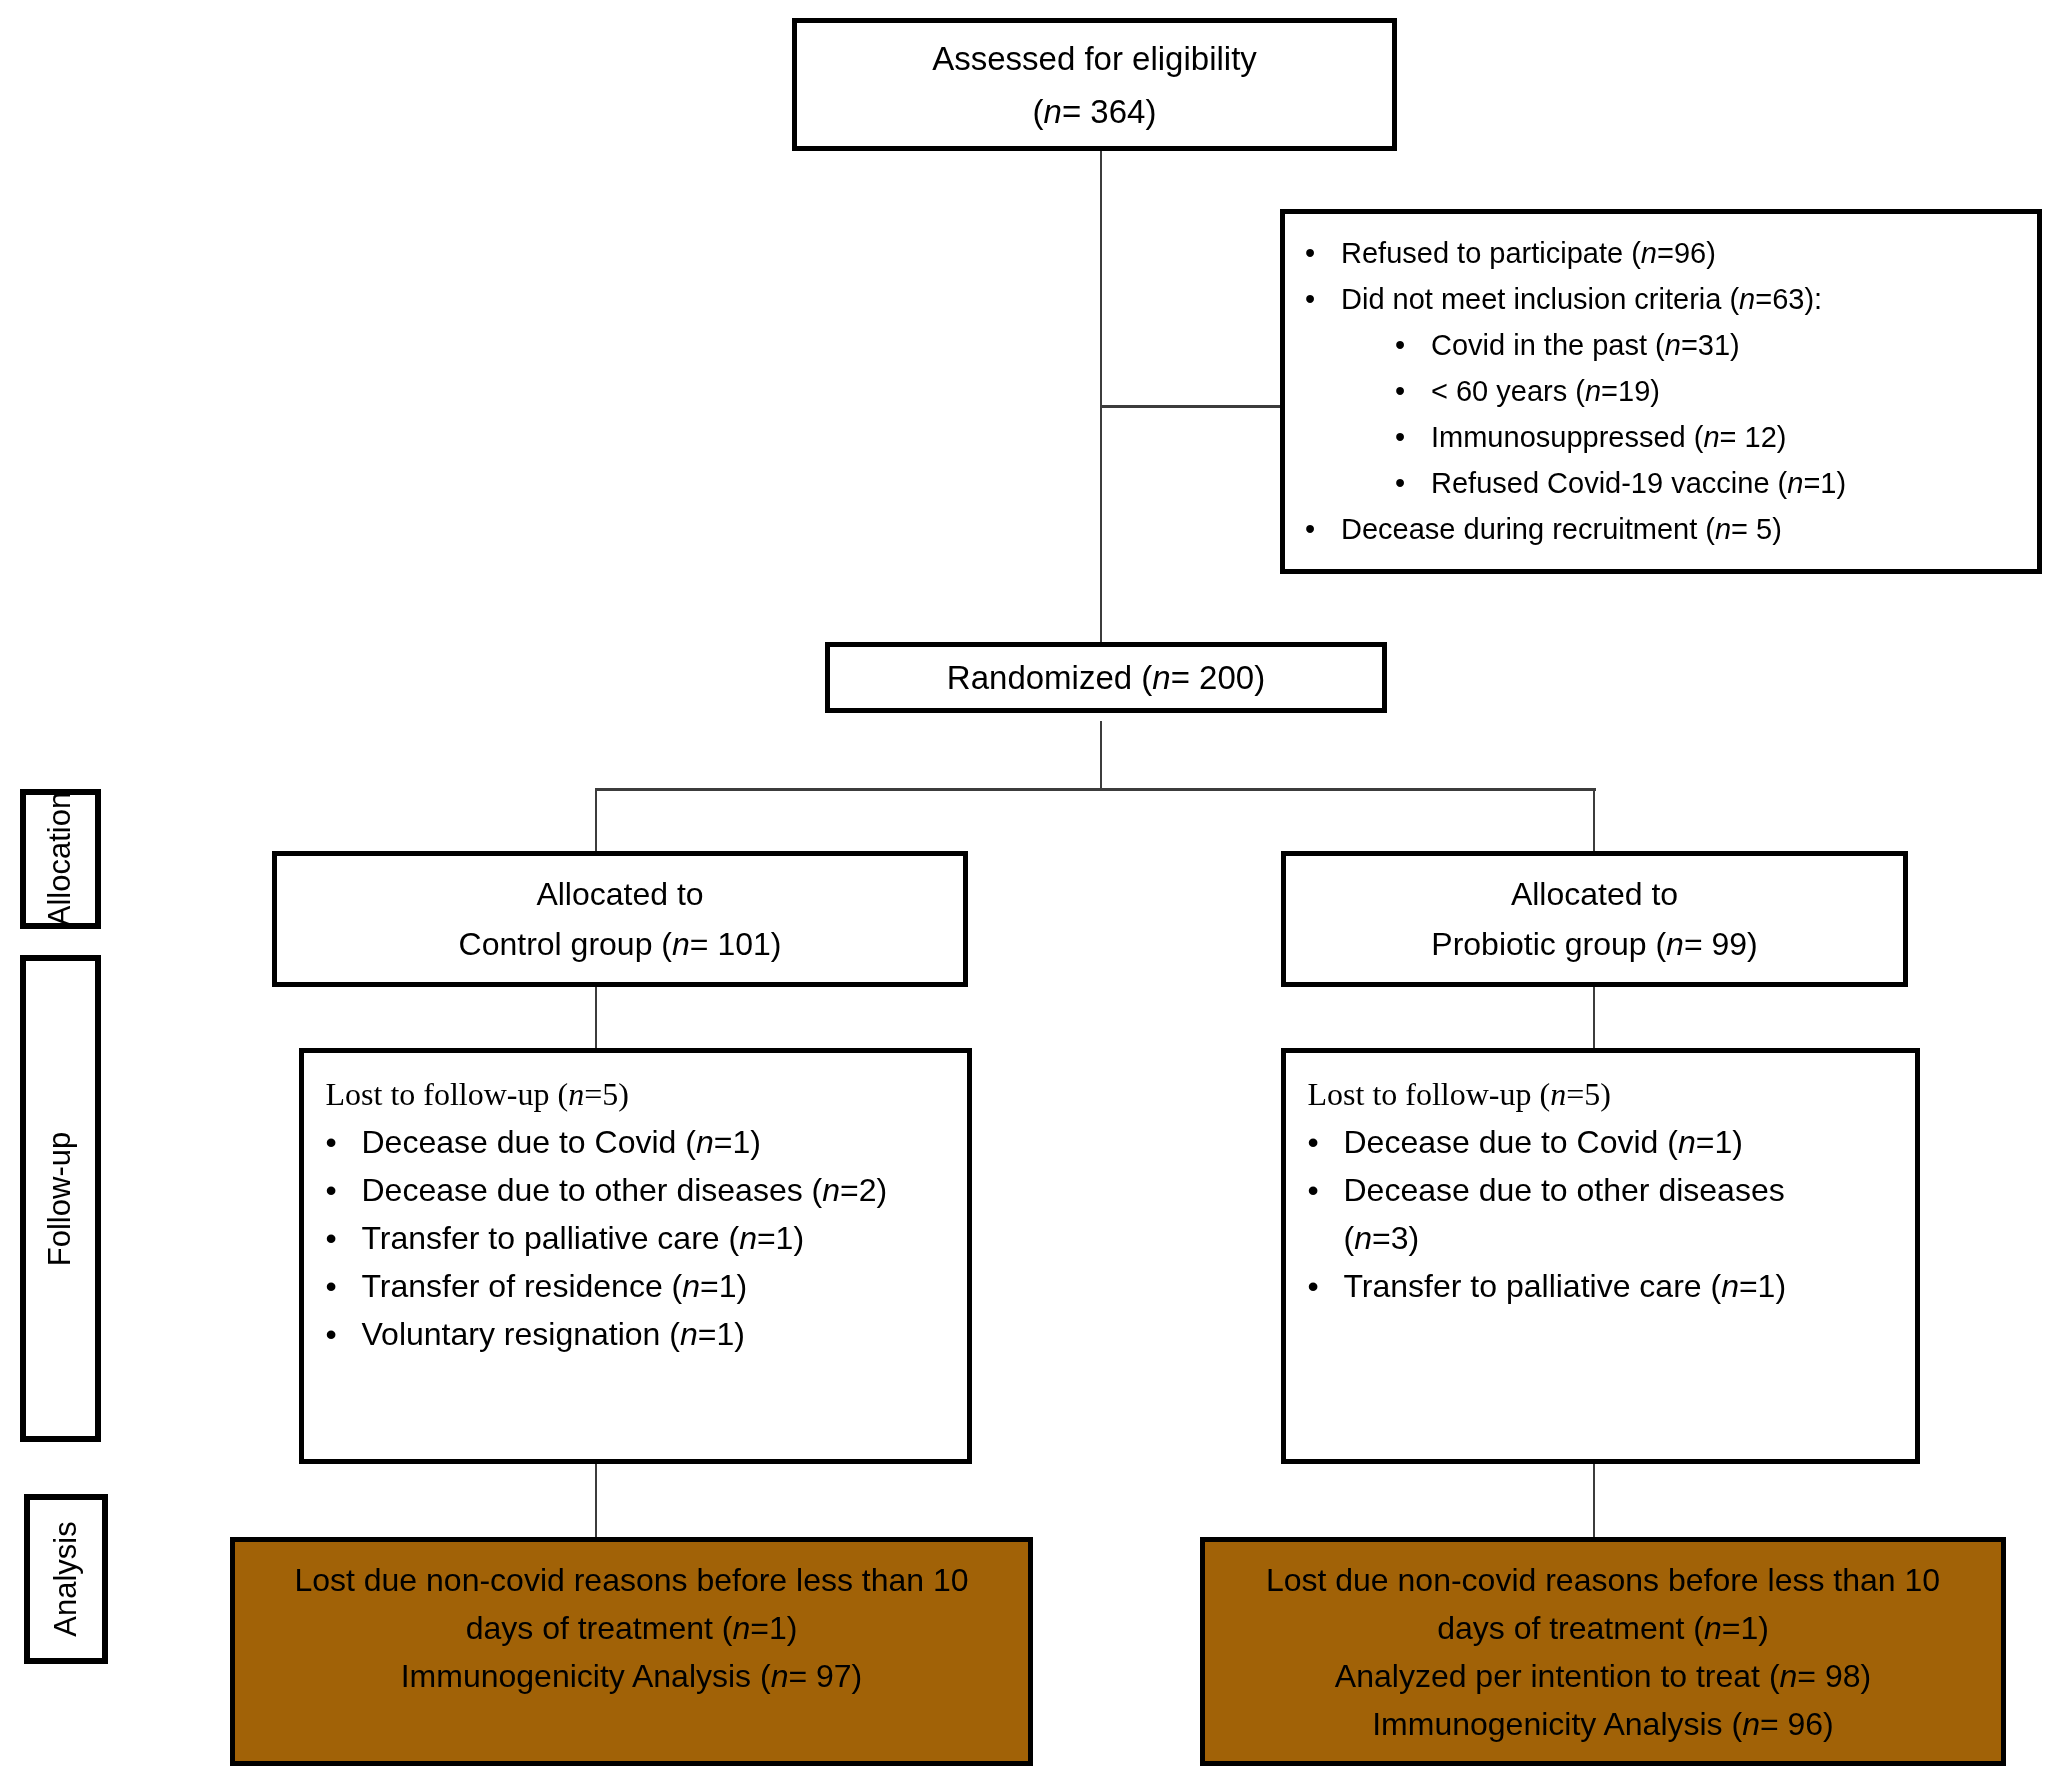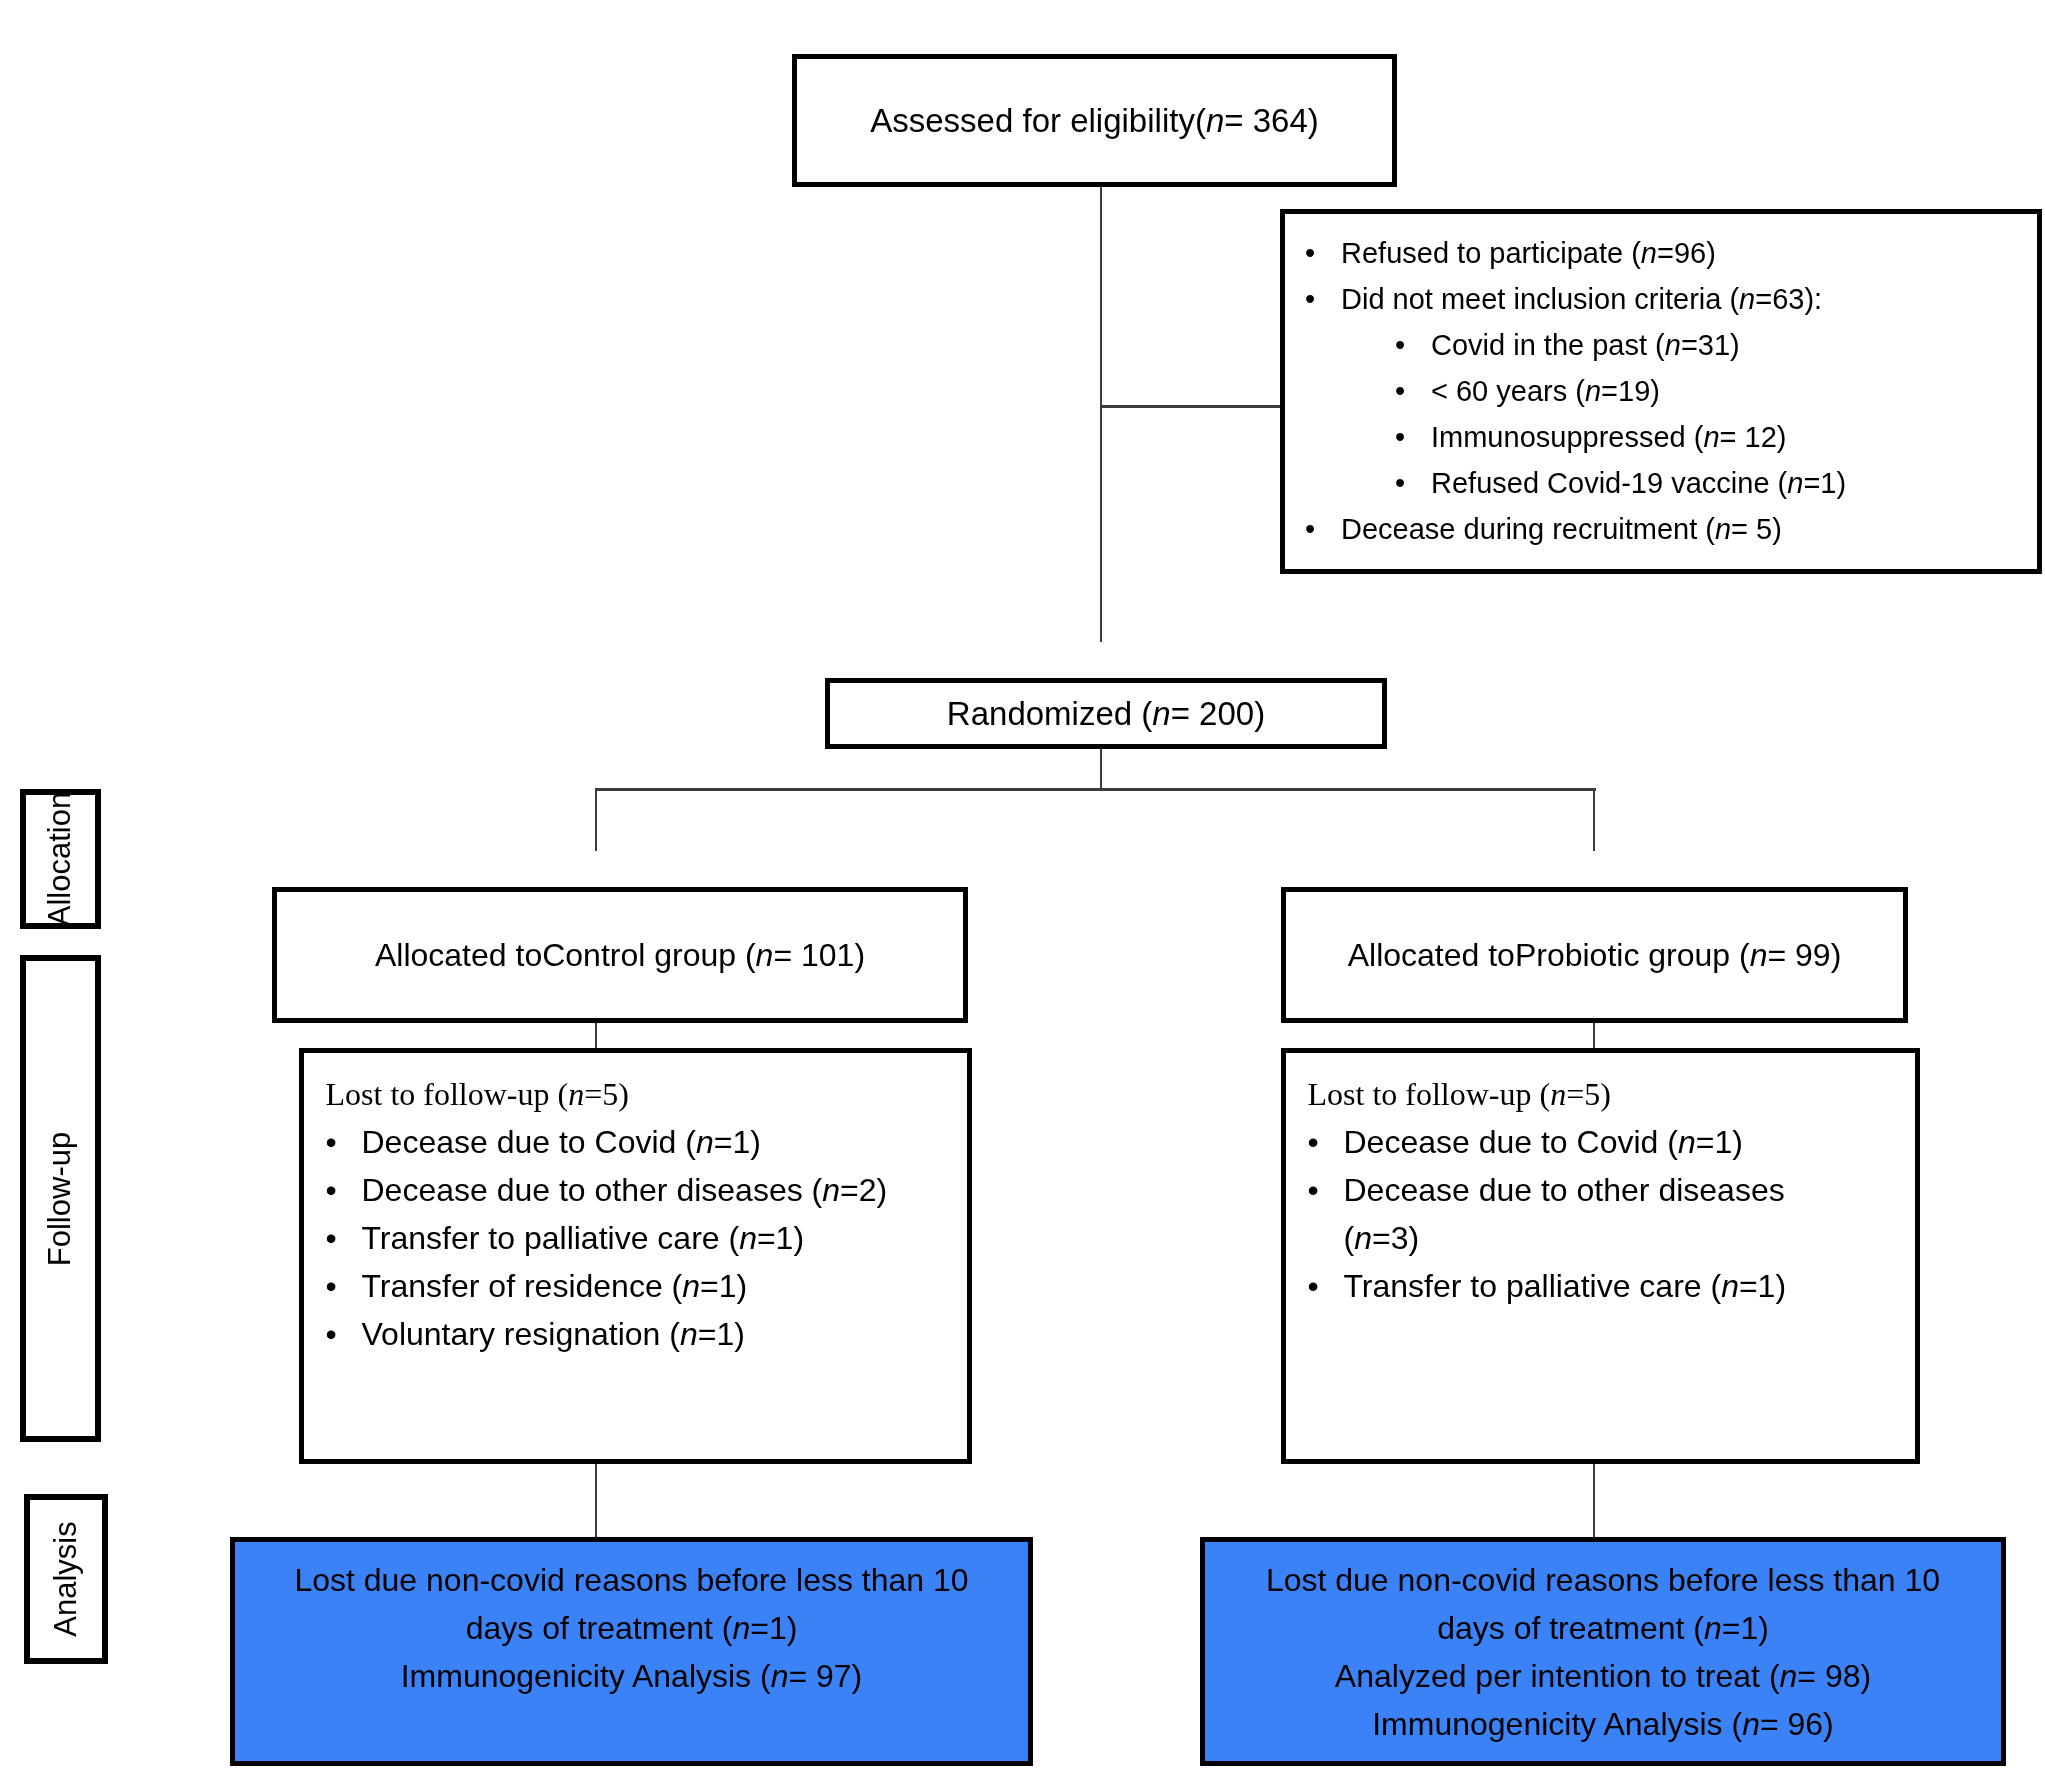--- a/index.html
+++ b/index.html
@@ -1,20 +1,20 @@
 <!DOCTYPE html>
 <html style="font-size:9.6px"><head>
 <meta charset="utf-8">
 <title>Flow diagram</title>
 <style>
   html,body{margin:0;padding:0;background:#ffffff;}
   body{width:2046px;height:1788px;position:relative;overflow:hidden;
        font-family:"Liberation Sans","DejaVu Sans",sans-serif;color:#000;}
   .box{position:absolute;background:#fff;border:5.4px solid #000;box-sizing:border-box;}
-  .centerbox{display:flex;flex-direction:row;justify-content:center;align-items:center;text-align:center;margin-top:36px;}
+  .centerbox{display:flex;flex-direction:column;justify-content:center;align-items:center;text-align:center;}
   .line{white-space:nowrap;}
 
   
   .vline,.hline{position:absolute;background:#3c3c3c;}
   .vline{width:2.4px;}
   .hline{height:3px;}
 
   
   #assessed{left:792px;top:18px;width:605px;height:133px;font-size:33px;line-height:53px;}
   #excluded{left:1280px;top:209px;width:762px;height:365px;font-size:29px;line-height:46px;padding:15.5px 9.6px 0 20px;}
@@ -24,21 +24,21 @@
   #alloc-control{left:272px;top:851px;width:696px;height:136px;font-size:32px;line-height:50px;}
   #alloc-probiotic{left:1281px;top:851px;width:627px;height:136px;font-size:32px;line-height:50px;}
 
   
   #fu-control{left:299px;top:1048px;width:673px;height:416px;font-size:32px;line-height:48px;padding:16.7px 48px 0 21.5px;}
   #fu-probiotic{left:1281px;top:1048px;width:639px;height:416px;font-size:32px;line-height:48px;padding:16.7px 90px 0 21.5px;}
 
   
   #an-control{left:230px;top:1537px;width:803px;height:229px;font-size:32px;line-height:48px;padding:14.3px 53px 0 53px;box-sizing:border-box;text-align:center;}
   #an-probiotic{left:1200px;top:1537px;width:806px;height:229px;font-size:32px;line-height:48px;padding:14.3px 53px 0 53px;box-sizing:border-box;text-align:center;}
-  #an-control,#an-probiotic{position:absolute;background:#3b82f6;border:5.4px solid #000;}
+  #an-control,#an-probiotic{position:absolute;background:#a16207;border:5.4px solid #000;}
 
   
   .label-box{position:absolute;background:#fff;border:6px solid #000;box-sizing:border-box;
              display:flex;align-items:center;justify-content:center;}
   .label-box span{transform:rotate(-90deg);white-space:nowrap;font-size:31px;}
   #lbl-allocation{left:20px;top:789px;width:81px;height:140px;}
   #lbl-followup{left:20px;top:955px;width:81px;height:487px;}
   #lbl-analysis{left:24px;top:1494px;width:84px;height:170px;}
 
   

